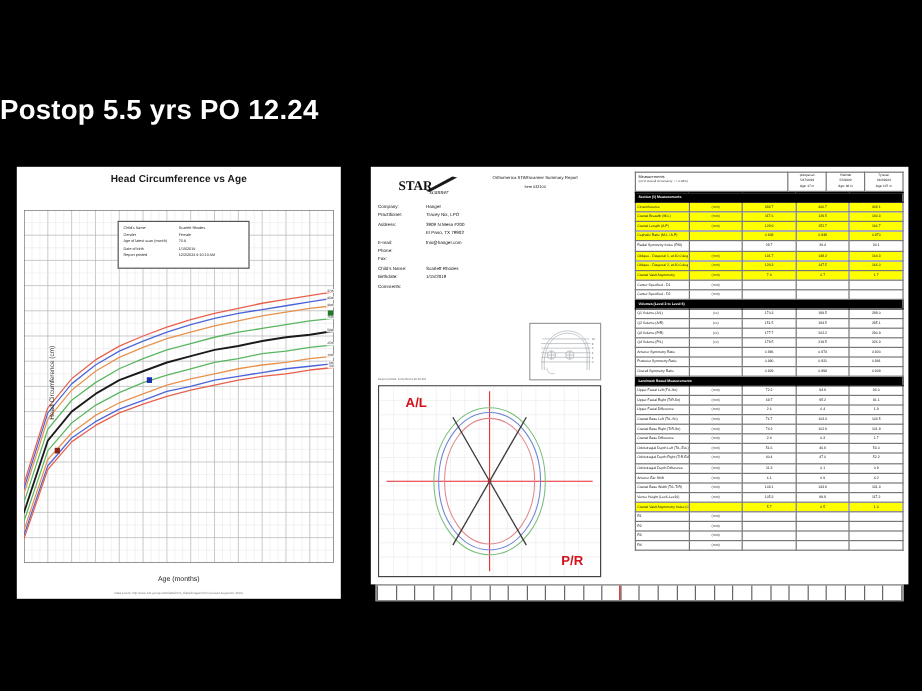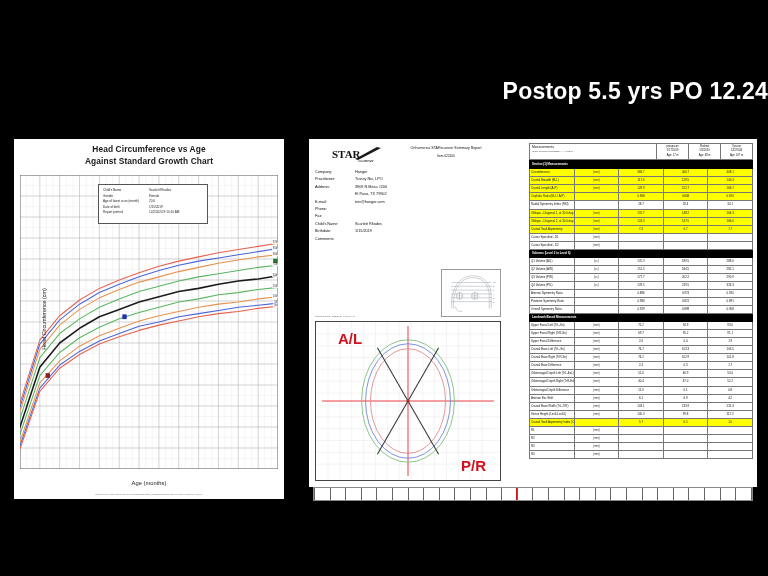--- a/index.html
+++ b/index.html
@@ -8,21 +8,21 @@
     width:768px; height:576px;
     background:#000;
     font-family:"Liberation Sans", sans-serif;
     overflow:hidden;
     position:relative;
   }
 
   
   #slide-title {
     position:absolute; top:78px; left:0; width:768px;
-    text-align:right;
+    text-align:left;
     color:#ffffff;
     font-size:23px;
     font-weight:bold;
     letter-spacing:0.2px;
   }
 
   
   .panel { position:absolute; background:#ffffff; }
   #growth-panel { left:14px; top:139px; width:270px; height:360px; }
   #report-panel { left:309px; top:139px; width:448px; height:348px; }
@@ -109,21 +109,21 @@
 
   
   #shape-plot {
     position:absolute; left:2px; top:178px; width:186px; height:160px;
     border:1px solid #444; background:#fff;
   }
   #shape-caption {
     position:absolute; left:2px; top:172px; font-size:2.4px; color:#666;
   }
   .shape-tag {
-    position:absolute; color:#d4111a; font-size:15px; font-weight:bold;
+    position:absolute; color:#d4111a; font-size:11px; font-weight:bold;
   }
   #tag-al { left:22px; top:8px; }
   #tag-pr { right:14px; bottom:6px; }
 
   
   #rep-table {
     position:absolute; left:220px; top:4px; right:4px; bottom:4px;
     font-size:2.9px; color:#111;
   }
   table.meas { width:100%; border-collapse:collapse; table-layout:fixed; }
@@ -168,21 +168,20 @@
 </style>
 </head>
 <body>
 
 <div id="slide-title">Postop 5.5 yrs PO 12.24</div>
 
 <div class="panel" id="growth-panel">
   <div id="growth-inner">
     <div class="gc-title">
       <div>Head Circumference vs Age</div>
-      <div class="l2">Against Standard Growth Chart</div>
     </div>
 
     <div id="gc-plotwrap">
       <svg id="gc-svg" viewBox="0 0 260 272" preserveAspectRatio="none">
         <g id="gc-grid">
             <line x1="0.00" y1="0" x2="0.00" y2="272" stroke="#b8b8b8" stroke-width="0.6"></line>
             <line x1="6.67" y1="0" x2="6.67" y2="272" stroke="#e2e2e2" stroke-width="0.35"></line>
             <line x1="13.33" y1="0" x2="13.33" y2="272" stroke="#e2e2e2" stroke-width="0.35"></line>
             <line x1="20.00" y1="0" x2="20.00" y2="272" stroke="#b8b8b8" stroke-width="0.6"></line>
             <line x1="26.67" y1="0" x2="26.67" y2="272" stroke="#e2e2e2" stroke-width="0.35"></line>

